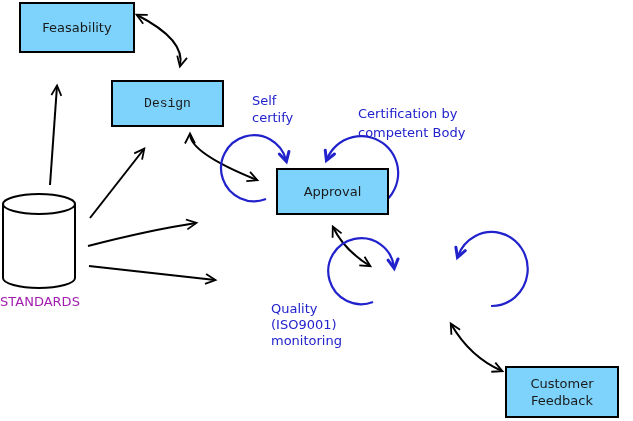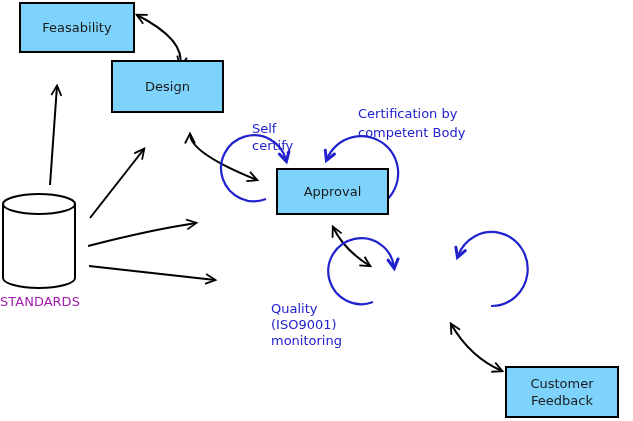--- a/index.html
+++ b/index.html
@@ -79,37 +79,37 @@
     <path class="blu" d="M266,199 A33,33 0 1 1 286,160" marker-end="url(#vblue)"></path>
     <path class="blu" d="M380,205 A37,37 0 1 0 327,159" marker-end="url(#vblue)"></path>
     <path class="blu" d="M373,302 A33,33 0 1 1 394,267" marker-end="url(#vblue)"></path>
     <path class="blu" d="M491,306 A36,37 0 1 0 458,256" marker-end="url(#vblue)"></path>
   </svg>
 
   <div class="node" style="left:19px; top:2px; width:116px; height:51px;">
     <span>Feasability</span>
   </div>
 
-  <div class="node" style="left:111px; top:60px; width:113px; height:53px;">
+  <div class="node" style="left:111px; top:80px; width:113px; height:47px;font-family:Liberation Mono, monospace;">
     <span>Design</span>
   </div>
 
   <div class="node" style="left:276px; top:168px; width:113px; height:47px;">
     <span>Approval</span>
   </div>
 
 
   <div class="node" style="left:505px; top:366px; width:114px; height:52px;">
     <span>Customer</span>
     <span>Feedback</span>
   </div>
 
   <div class="cyl-label" style="left:0px; top:294px; width:80px;">STANDARDS</div>
 
-  <div class="annotation" style="left:252px; top:120px; line-height:17px;">
+  <div class="annotation" style="left:252px; top:92px; line-height:17px;">
     <div>Self</div>
     <div>certify</div>
   </div>
 
   <div class="annotation" style="left:358px; top:104px;">
     <div>Certification by</div>
     <div>competent Body</div>
   </div>
 
 

